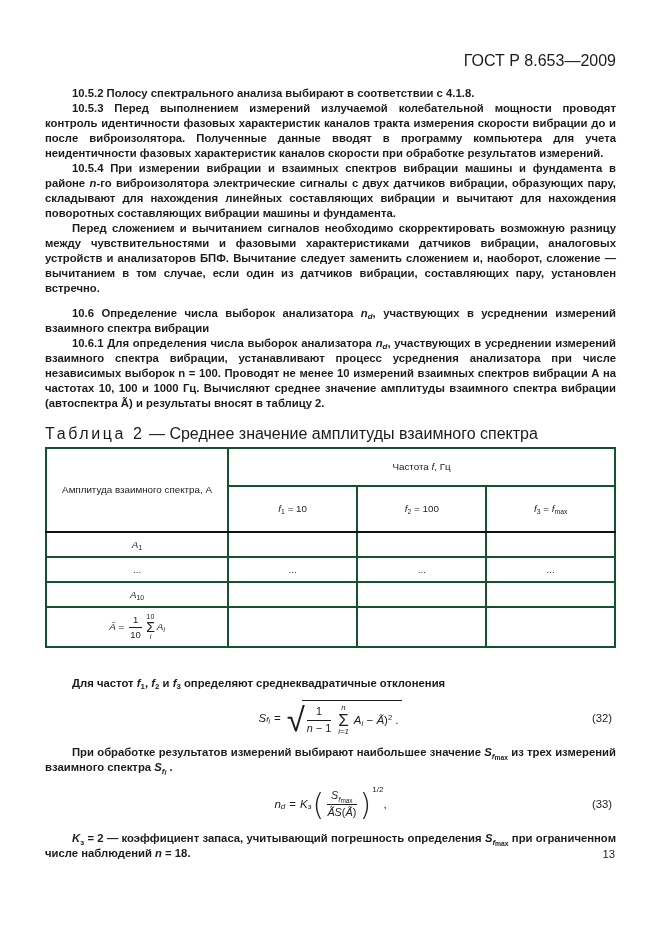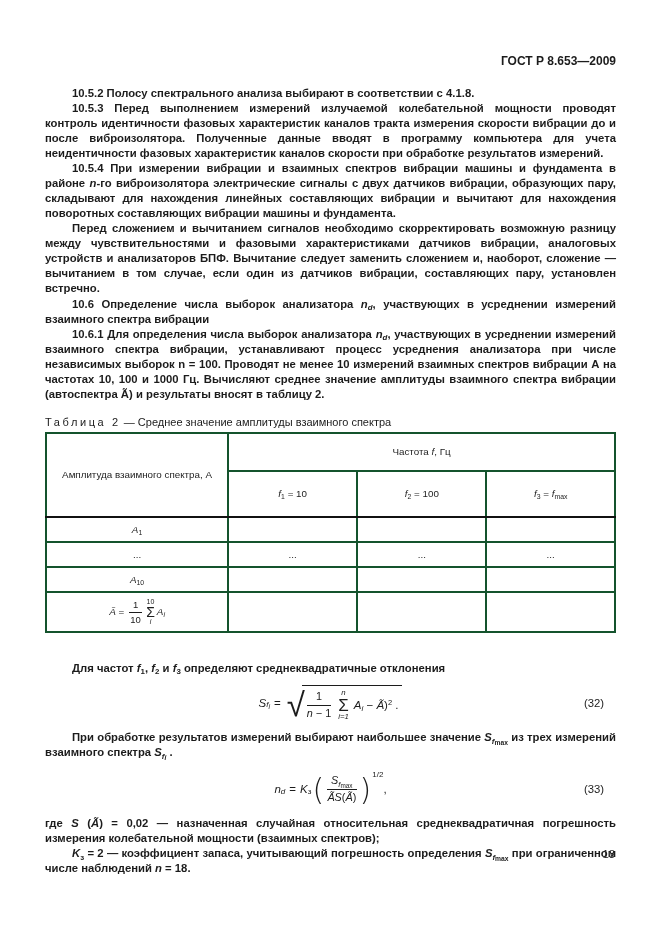--- a/index.html
+++ b/index.html
@@ -1,40 +1,40 @@
 <!DOCTYPE html>
 <html><head>
 <meta charset="utf-8">
 <style>
   html,body{margin:0;padding:0;background:#ffffff;}
   .page{position:relative;width:661px;height:936px;background:#fff;overflow:hidden;
         font-family:"Liberation Sans","DejaVu Sans",sans-serif;color:#1c1c1c;box-sizing:border-box;
         padding:54px 45px 0 45px;}
-  .doc-header{font-size:12px;font-weight:bold;text-align:right;line-height:14px;}
+  .doc-header{font-size:16px;font-weight:normal;text-align:right;line-height:14px;}
   .para{margin:0;font-size:11.3px;line-height:15px;text-align:justify;text-indent:27px;font-weight:bold;}
   .first{margin-top:18px;}
   .noindent{text-indent:0;}
-  .h-bold{font-weight:bold;margin-top:1px;}
+  .h-bold{font-weight:bold;margin-top:10px;}
   .v{font-style:italic;}
   sub{font-size:0.7em;vertical-align:baseline;position:relative;bottom:-0.28em;line-height:0;}
   sub sub{font-size:0.85em;bottom:-0.2em;}
   sup{font-size:0.65em;vertical-align:baseline;position:relative;top:-0.5em;line-height:0;}
   
-  .tcaption{margin:14px 0 4px 0;font-size:11px;text-indent:0;text-align:left;}
+  .tcaption{margin:14px 0 4px 0;font-size:16px;text-indent:0;text-align:left;}
   .spaced{letter-spacing:2.6px;}
   table{width:100%;border-collapse:collapse;font-size:9.8px;table-layout:fixed;}
   td{border:2px solid #14532d;text-align:center;vertical-align:middle;padding:1px 4px;line-height:1.35;}
   thead td{height:34px;}
   thead tr.sub-hdr td{height:42px;}
   thead tr.sub-hdr td, td.rowspan-cell{border-bottom:2.5px solid #111;}
   tbody td{height:21px;}
   tbody tr.avg-row td{height:36px;}
   
   .equation{position:relative;display:flex;justify-content:center;align-items:center;margin:9px 0;font-size:11.5px;}
-  .eq-number{position:absolute;right:12px;top:50%;transform:translateY(-50%);font-size:11.3px;}
+  .eq-number{position:absolute;right:4px;top:50%;transform:translateY(-50%);font-size:11.3px;}
   .eq-body{display:inline-flex;align-items:center;}
   .mx{margin:0 4px;}
   .frac{display:inline-flex;flex-direction:column;vertical-align:middle;margin:0 2px;font-size:10.8px;line-height:1.25;}
   .fnum{border-bottom:1.1px solid #1c1c1c;padding:0 4px 1px 4px;text-align:center;}
   .fden{padding-top:1px;text-align:center;}
   .sum{display:inline-flex;flex-direction:column;align-items:center;vertical-align:middle;line-height:1;margin:0 2px;}
   .slim{font-size:7.8px;line-height:1.1;}
   .it{font-style:italic;}
   .ssig{font-size:17px;line-height:0.9;}
   .sqrt{display:inline-flex;align-items:center;margin-left:2px;}
@@ -165,19 +165,18 @@
           <span class="fnum"><span class="v">S</span><sub><span class="v">f</span><sub>max</sub></sub></span>
           <span class="fden"><span class="v">Ã</span><span class="v">S</span><span>(</span><span class="v">Ã</span><span>)</span></span>
         </span>
       <span class="bigp">)</span>
         <sup class="half">1/2</sup>
       <span> ,</span>
     </span>
     <span class="eq-number">(33)</span>
   </div>
 
-  <p class="para noindent"><span>где </span><span class="v">S</span><span> (</span><span class="v">Ã</span><span>)</span><span> = 0,02 — назначенная случайная относительная среднеквадратичная погрешность измерения колебательной мощности (взаимных спектров);</span></p>
 
   <p class="para"><span class="v">K</span><sub>з</sub><span> = 2 — коэффициент запаса, учитывающий погрешность определения </span><span class="v">S</span><sub><span class="v">f</span><sub>max</sub></sub><span> при ограниченном числе наблюдений </span><span class="v">n</span><span> = 18.</span></p>
 
   <div class="page-num">13</div>
 
 </div>
 
 </body></html>

